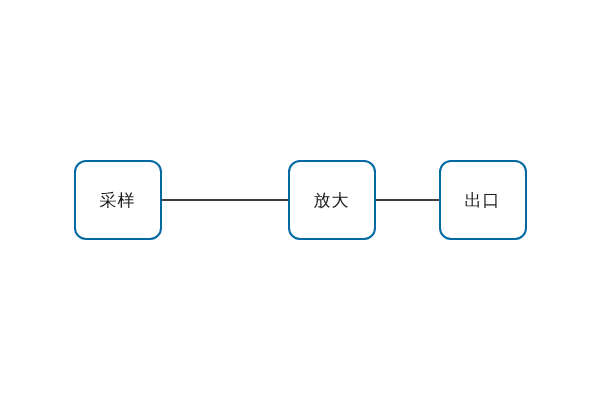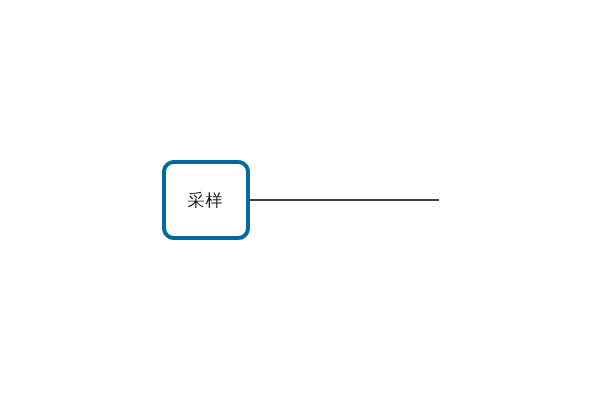--- a/index.html
+++ b/index.html
@@ -24,21 +24,21 @@
   .flow-row {
     display: flex;
     align-items: center;
     justify-content: center;
   }
   .node {
     width: 88px;
     height: 80px;
     box-sizing: border-box;
     background: #ffffff;
-    border: 4px solid #0369a1;
+    border: 2px solid #0369a1;
     border-radius: 12px;
     display: flex;
     align-items: center;
     justify-content: center;
     flex: 0 0 auto;
   }
   .node-label {
     font-size: 17px;
     color: #1a1a1a;
     letter-spacing: 1px;
@@ -60,18 +60,24 @@
 
     <div class="node">
       <span class="node-label">采样</span>
     </div>
 
     <div class="connector"></div>
 
 
     <div class="connector"></div>
 
+    <div class="node">
+      <span class="node-label">放大</span>
+    </div>
 
     <div class="connector"></div>
 
+    <div class="node">
+      <span class="node-label">出口</span>
+    </div>
 
   </div>
 </div>
 
 </body></html>

